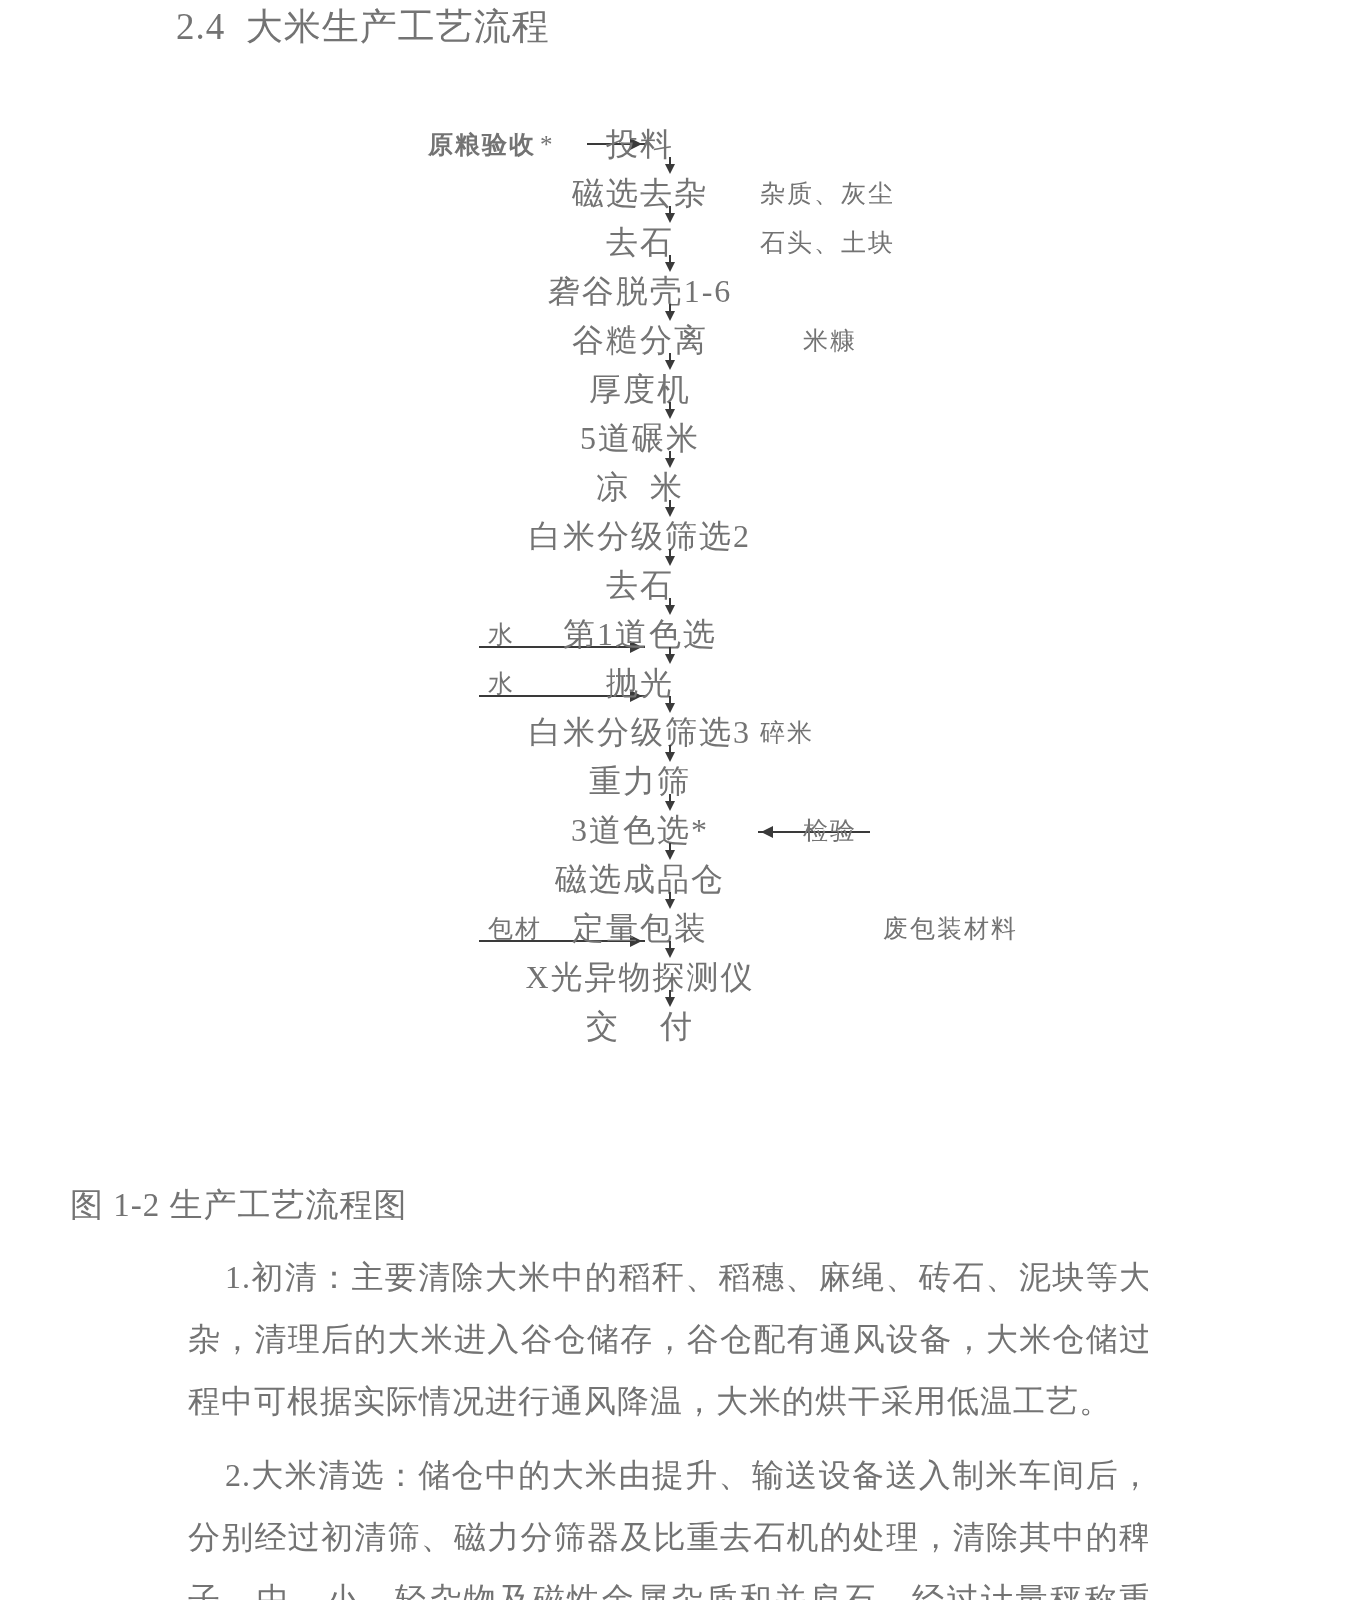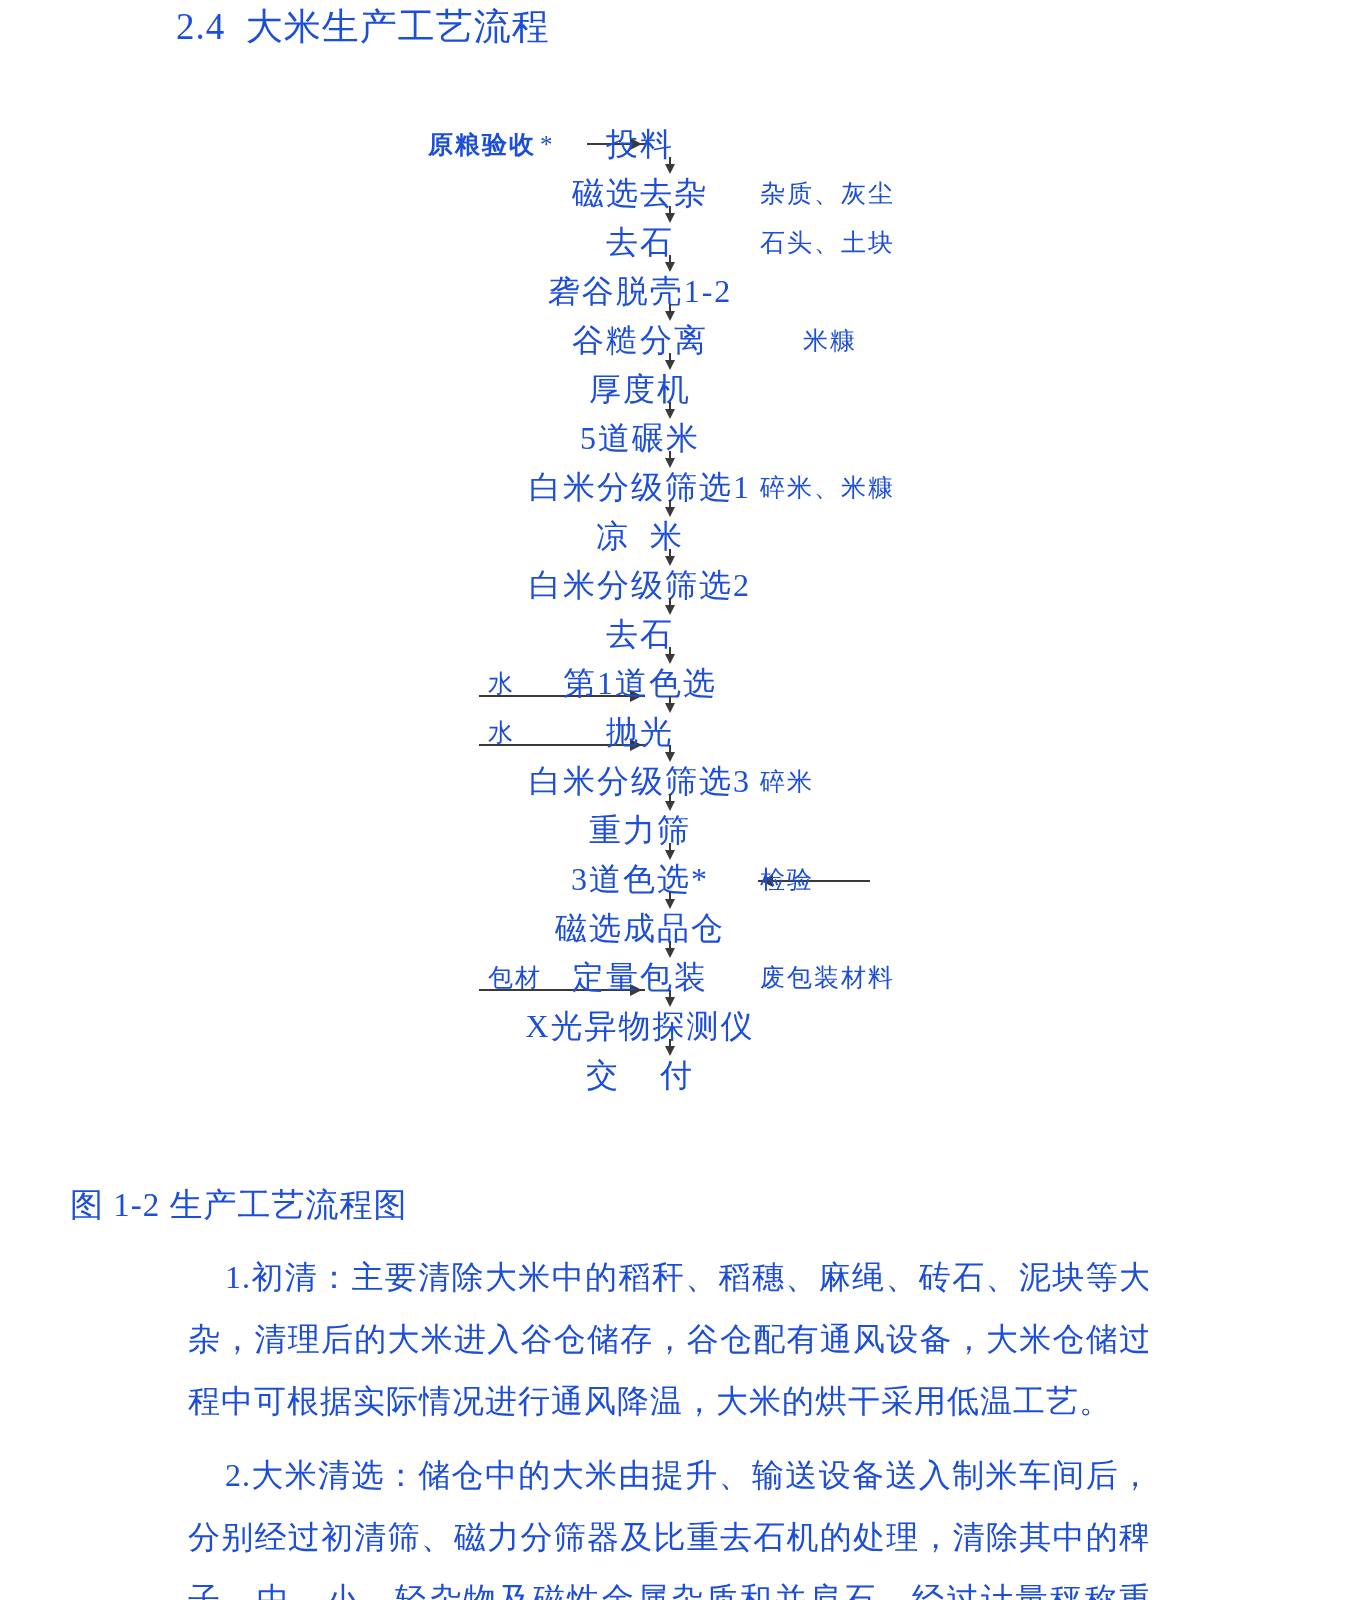--- a/index.html
+++ b/index.html
@@ -1,18 +1,18 @@
 <!DOCTYPE html>
 <html><head>
 <meta charset="utf-8">
 <style>
   html,body{margin:0;padding:0;background:#ffffff;}
   .page{
     position:relative;width:1148px;height:1600px;background:#ffffff;
-    font-family:"Liberation Serif","DejaVu Serif",serif;color:#1d4ed8;overflow:hidden;
+    font-family:"Liberation Serif","DejaVu Serif",serif;color:#737373;overflow:hidden;
   }
   .title{
     position:absolute;left:176px;top:2px;margin:0;
     font-size:37px;font-weight:400;white-space:pre;letter-spacing:1px;
   }
   
   .flowchart{position:absolute;left:0;top:120px;width:1349px;}
   .flow-row{position:relative;height:49px;width:1349px;}
   .node-label{
     position:absolute;left:640px;top:0;transform:translateX(-50%);
@@ -96,21 +96,21 @@
   </div>
         <div class="flow-row">
 
     <span class="node-label">去石</span>
     <span class="connector"></span>
 
     <span class="side-note right-note" style="display: block;">石头、土块</span>
   </div>
         <div class="flow-row">
 
-    <span class="node-label">砻谷脱壳1-2</span>
+    <span class="node-label">砻谷脱壳1-6</span>
     <span class="connector"></span>
 
   </div>
         <div class="flow-row">
 
     <span class="node-label">谷糙分离</span>
     <span class="connector"></span>
 
     <span class="side-note right-note" style="display: block; text-align: center;">米糠</span>
   </div>
@@ -118,27 +118,20 @@
 
     <span class="node-label">厚度机</span>
     <span class="connector"></span>
 
   </div>
         <div class="flow-row">
 
     <span class="node-label">5道碾米</span>
     <span class="connector"></span>
 
-  </div>
-        <div class="flow-row">
-
-    <span class="node-label">白米分级筛选1</span>
-    <span class="connector"></span>
-
-    <span class="side-note right-note" style="display: block;">碎米、米糠</span>
   </div>
         <div class="flow-row">
 
     <span class="node-label">凉  米</span>
     <span class="connector"></span>
 
   </div>
         <div class="flow-row">
 
     <span class="node-label">白米分级筛选2</span>

